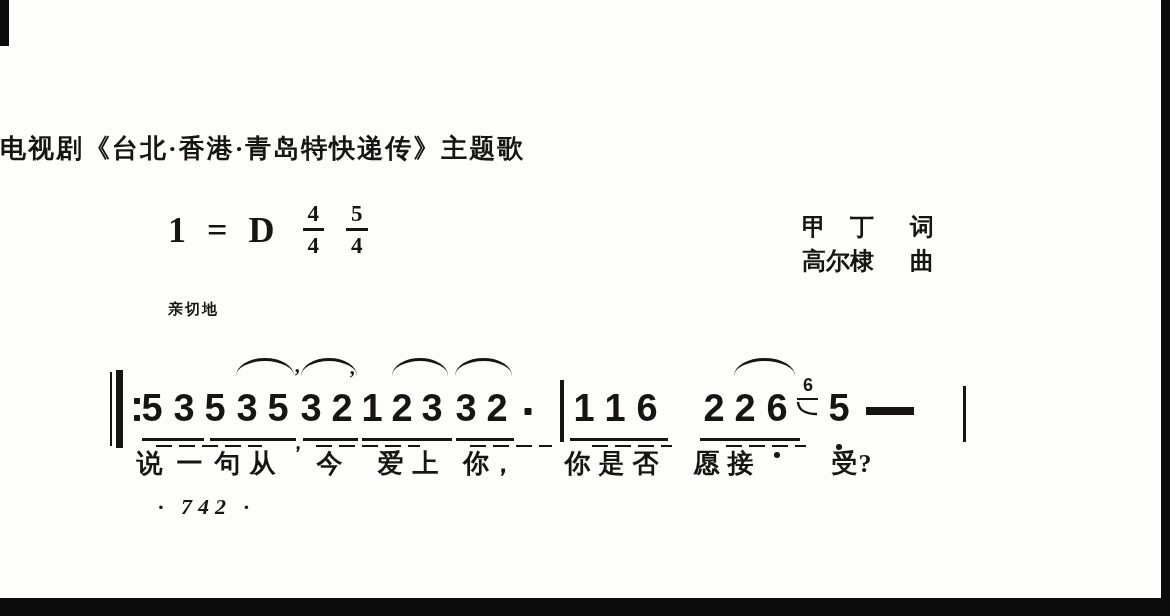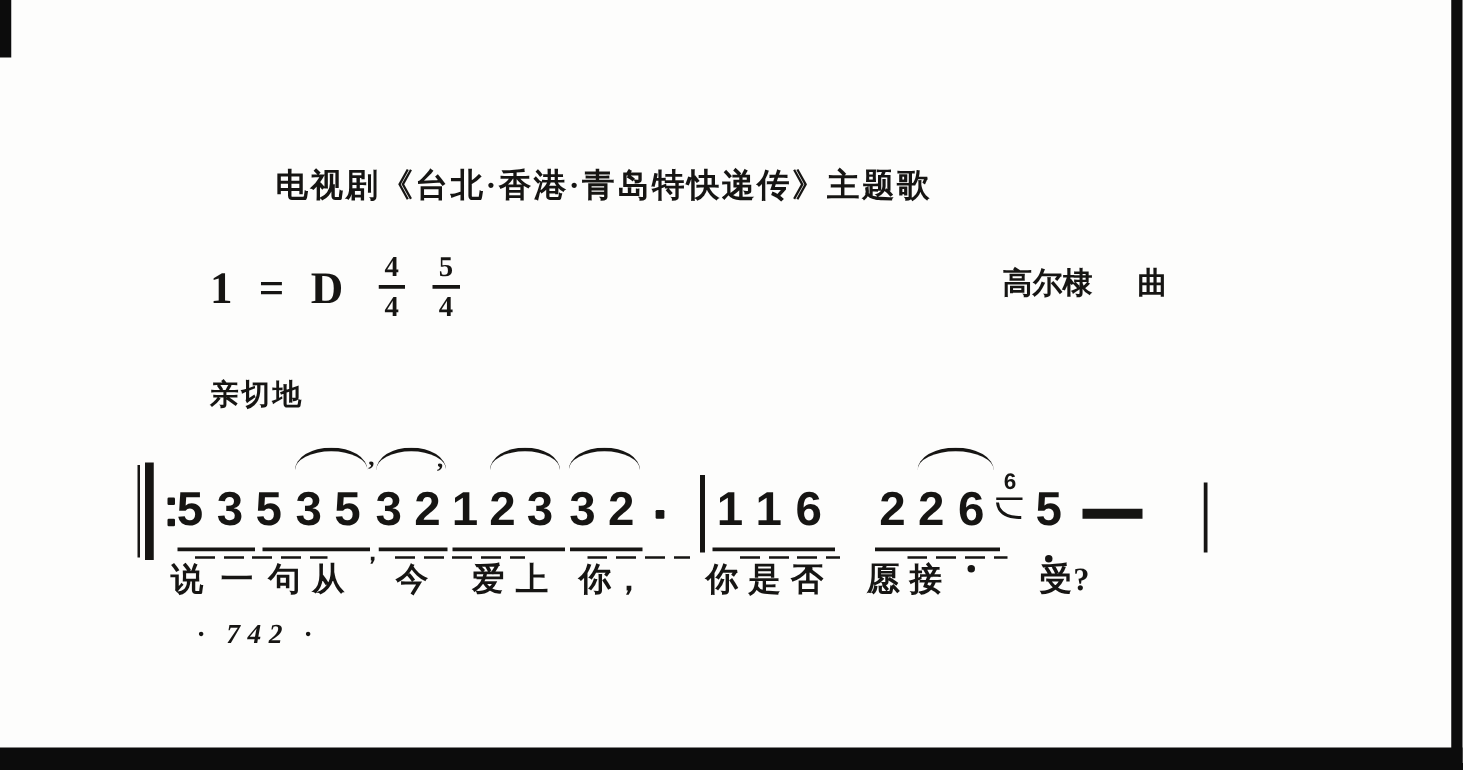--- a/index.html
+++ b/index.html
@@ -2,33 +2,33 @@
 <html><head>
 <meta charset="utf-8">
 <style>
   html,body{margin:0;padding:0;}
   body{width:1170px;height:616px;overflow:hidden;background:#f6f6f4;}
   .page{position:relative;width:1170px;height:616px;background:#fdfdfc;
         font-family:"Liberation Serif","DejaVu Serif",serif;color:#161513;}
   
   .title{position:absolute;top:30px;left:0;width:1170px;margin:0;text-align:center;
          font-size:52px;font-weight:900;letter-spacing:14px;text-indent:14px;line-height:1.1;}
-  .subtitle{position:absolute;top:131px;left:0;width:966px;text-align:center;
+  .subtitle{position:absolute;top:131px;left:0;width:966px;text-align:left;
             font-size:26px;font-weight:900;letter-spacing:2px;}
   
   .key-row{position:absolute;left:168px;top:202px;display:flex;align-items:center;gap:22px;}
   .keysig{font-size:36px;font-weight:700;letter-spacing:6px;}
   .frac{display:inline-flex;flex-direction:column;align-items:center;line-height:1;}
   .frac .num{font-size:23px;font-weight:900;padding:0 5px 3px 5px;border-bottom:3px solid #161513;}
   .frac .den{font-size:23px;font-weight:900;padding-top:3px;}
   
   .credits{position:absolute;right:236px;top:210px;width:132px;}
   .credit{display:flex;justify-content:space-between;font-size:24px;font-weight:900;line-height:34px;}
   
-  .tempo{position:absolute;left:168px;top:300px;font-size:23px;font-weight:900;letter-spacing:2px;}
+  .tempo{position:absolute;left:168px;top:300px;font-size:15px;font-weight:900;letter-spacing:2px;}
   
   #score{position:absolute;left:0;top:0;width:1170px;height:616px;}
   .note{position:absolute;top:389px;transform:translateX(-50%);font-family:"Liberation Sans","DejaVu Sans",sans-serif;
         font-size:38px;font-weight:700;line-height:1;letter-spacing:0;}
   .grace-note{position:absolute;top:376px;transform:translateX(-50%);font-family:"Liberation Sans",sans-serif;
         font-size:18px;font-weight:700;line-height:1;}
   .grace-line{position:absolute;height:2px;background:#161513;}
   .grace-hook{position:absolute;}
   .beam{position:absolute;height:3px;background:#161513;}
   .beam-thin{position:absolute;height:2px;
@@ -64,20 +64,24 @@
       <span class="num">4</span>
       <span class="den">4</span>
     </span>
     <span class="frac">
       <span class="num">5</span>
       <span class="den">4</span>
     </span>
   </div>
 
   <div class="credits">
+    <div class="credit">
+      <span>甲　丁</span>
+      <span>词</span>
+    </div>
     <div class="credit">
       <span>高尔棣</span>
       <span>曲</span>
     </div>
   </div>
 
   <div class="tempo">亲切地</div>
 
   <div id="score">
       <div class="rb" style="left: 110px;">

